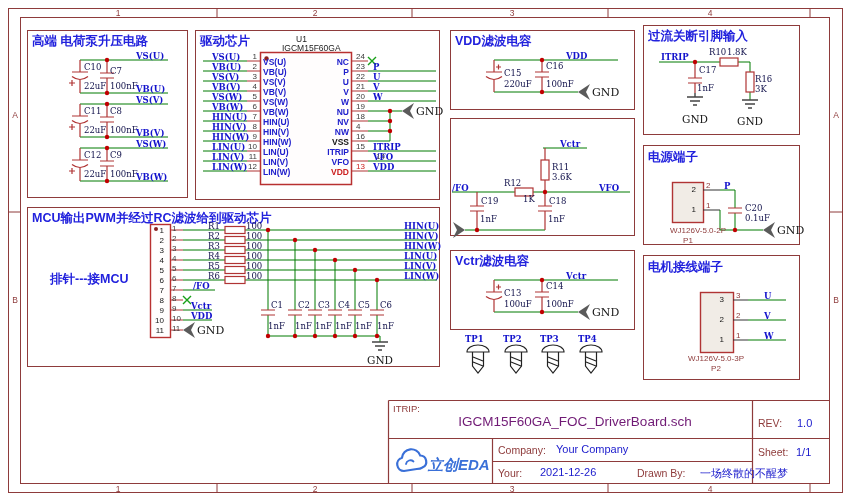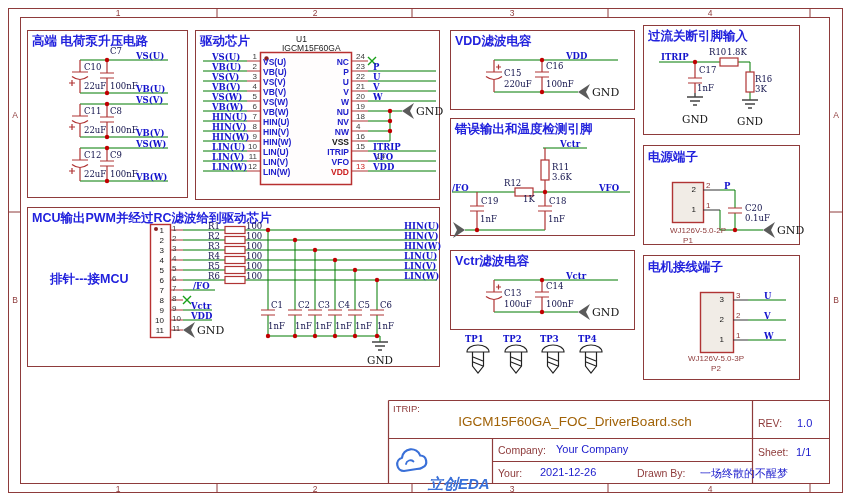--- a/index.html
+++ b/index.html
@@ -10,21 +10,21 @@
   .net{font:bold 8.5px "DejaVu Serif",serif;color:#1313cc;}
   .rv{font:8.5px "DejaVu Serif",serif;color:#10104a;}
   .pn{font:8px "Liberation Sans",sans-serif;color:#3a3a3a;}
   .pname{font:bold 8.5px "Liberation Sans",sans-serif;color:#2020cc;}
   .bt{font:bold 12.5px "Liberation Sans",sans-serif;color:#2222dd;}
   .gt{font:11px "DejaVu Serif",serif;color:#161616;}
   .gts{font:10.5px "DejaVu Serif",serif;color:#161616;}
   .fr{font:8.5px "Liberation Sans",sans-serif;color:#8e3b3b;}
   .tbl{font:10.5px "Liberation Sans",sans-serif;color:#8e3b3b;}
   .tbv{font:11px "Liberation Sans",sans-serif;color:#1a1acc;}
-  .ttl{font:13.5px "Liberation Sans",sans-serif;color:#a16207;}
+  .ttl{font:13.5px "Liberation Sans",sans-serif;color:#701a75;}
   .red{color:#cc2020;}
   .blk{color:#161616;}
   .drn{font:8px "Liberation Sans",sans-serif;color:#8e3b3b;}
   .ref8{font:8.5px "Liberation Sans",sans-serif;color:#222;}
   .logo{font:italic bold 15px "Liberation Sans",sans-serif;color:#3a70d8;}
   .ctr{text-align:center;}
   .rgt{text-align:right;}
 </style>
 </head>
 <body>
@@ -199,21 +199,21 @@
 <span class="t fr ctr" style="left:497px;top:484px;width:30px">3</span>
 <span class="t fr ctr" style="left:695px;top:484px;width:30px">4</span>
 <span class="t fr ctr" style="left:9px;top:110px;width:12px">A</span>
 <span class="t fr ctr" style="left:9px;top:295px;width:12px">B</span>
 <span class="t fr ctr" style="left:830px;top:110px;width:12px">A</span>
 <span class="t fr ctr" style="left:830px;top:295px;width:12px">B</span>
 
 <span class="t bt" style="left:32px;top:33px">高端 电荷泵升压电路</span>
 <span class="t rv" style="left:84px;top:62px">C10</span>
 <span class="t rv" style="left:84px;top:81px">22uF</span>
-<span class="t rv" style="left:110px;top:46px">C7</span>
+<span class="t rv" style="left:110px;top:66px">C7</span>
 <span class="t rv" style="left:110px;top:81px">100nF</span>
 <span class="t net" style="left:136px;top:51px">VS(U)</span>
 <span class="t net" style="left:136px;top:84px">VB(U)</span>
 <span class="t rv" style="left:84px;top:106px">C11</span>
 <span class="t rv" style="left:84px;top:125px">22uF</span>
 <span class="t rv" style="left:110px;top:106px">C8</span>
 <span class="t rv" style="left:110px;top:125px">100nF</span>
 <span class="t net" style="left:136px;top:95px">VS(V)</span>
 <span class="t net" style="left:136px;top:128px">VB(V)</span>
 <span class="t rv" style="left:84px;top:150px">C12</span>
@@ -309,21 +309,20 @@
 <span class="t net" style="left:661px;top:52px">ITRIP</span>
 <span class="t rv" style="left:709px;top:47px">R10</span>
 <span class="t rv" style="left:727px;top:47px">1.8K</span>
 <span class="t rv" style="left:699px;top:65px">C17</span>
 <span class="t rv" style="left:697px;top:83px">1nF</span>
 <span class="t rv" style="left:755px;top:74px">R16</span>
 <span class="t rv" style="left:755px;top:84px">3K</span>
 <span class="t gts ctr" style="left:679px;top:113px;width:32px">GND</span>
 <span class="t gts ctr" style="left:734px;top:115px;width:32px">GND</span>
 
-<span class="t bt" style="left:455px;top:121px">错误输出和温度检测引脚</span>
 <span class="t net" style="left:560px;top:139px">Vctr</span>
 <span class="t rv" style="left:552px;top:162px">R11</span>
 <span class="t rv" style="left:552px;top:172px">3.6K</span>
 <span class="t net" style="left:452px;top:183px">/FO</span>
 <span class="t rv" style="left:504px;top:178px">R12</span>
 <span class="t rv" style="left:523px;top:194px">1K</span>
 <span class="t net" style="left:599px;top:183px">VFO</span>
 <span class="t rv" style="left:481px;top:196px">C19</span>
 <span class="t rv" style="left:480px;top:214px">1nF</span>
 <span class="t rv" style="left:549px;top:196px">C18</span>
@@ -432,14 +431,14 @@
 <span class="t tbl" style="left:758px;top:417px">REV:</span>
 <span class="t tbv" style="left:797px;top:417px">1.0</span>
 <span class="t tbl" style="left:498px;top:444px">Company:</span>
 <span class="t tbv" style="left:556px;top:443px">Your Company</span>
 <span class="t tbl" style="left:758px;top:446px">Sheet:</span>
 <span class="t tbv" style="left:796px;top:446px">1/1</span>
 <span class="t tbl" style="left:498px;top:467px">Your:</span>
 <span class="t tbv" style="left:540px;top:466px">2021-12-26</span>
 <span class="t tbl" style="left:637px;top:467px">Drawn By:</span>
 <span class="t tbv" style="left:700px;top:466px">一场终散的不醒梦</span>
-<span class="t logo" style="left:428px;top:475px">立创EDA</span>
+<span class="t logo" style="left:428px;top:456px">立创EDA</span>
 </div>
 
 </body></html>

